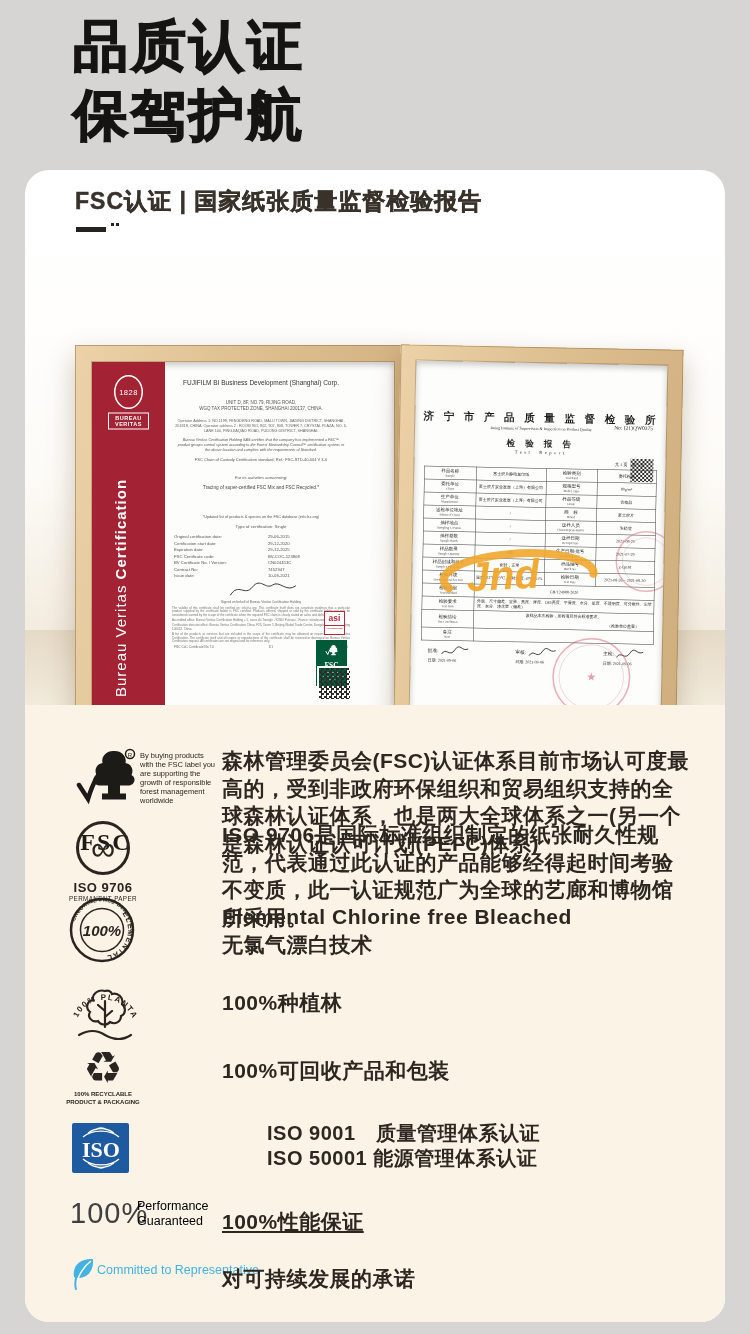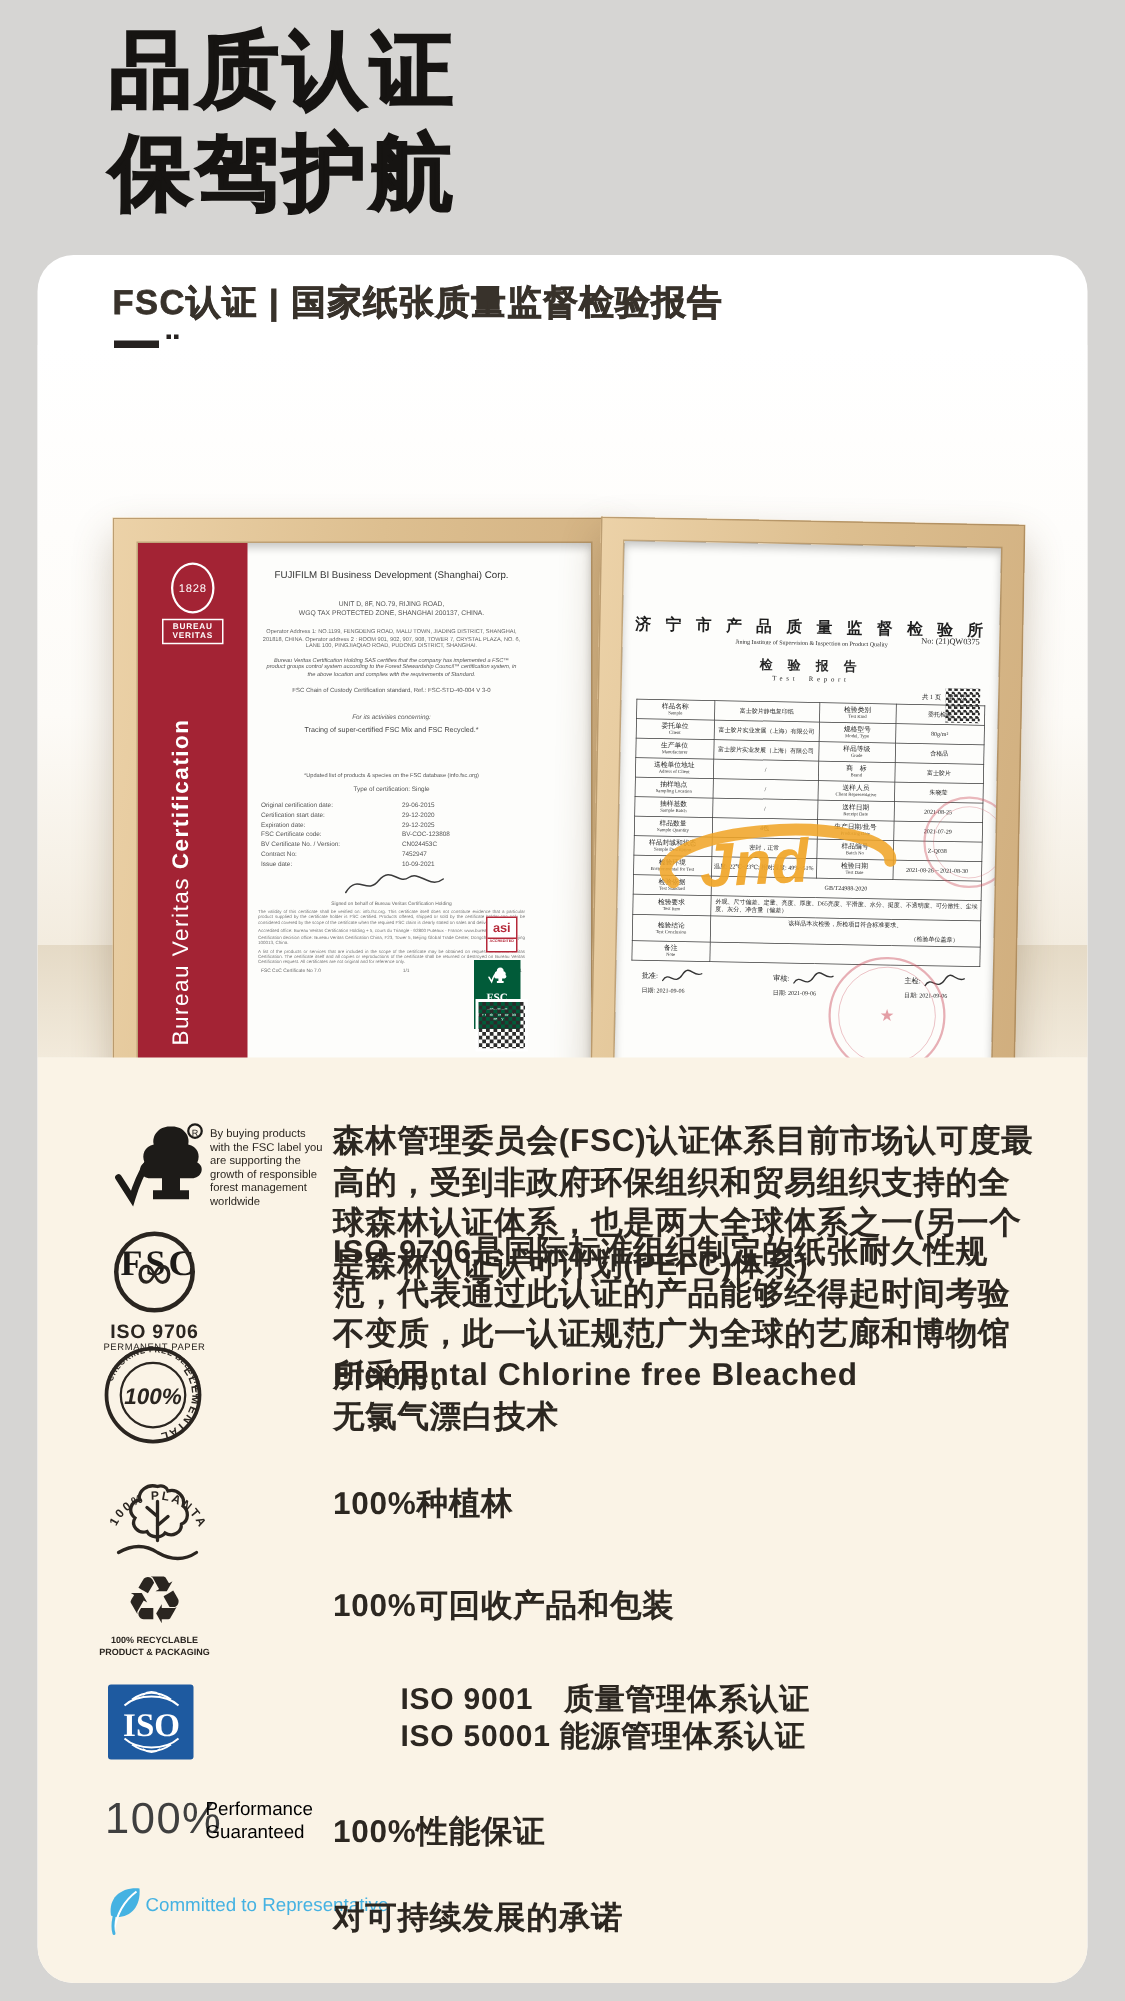--- a/index.html
+++ b/index.html
@@ -110,21 +110,21 @@
   .cream{position:absolute;left:0;top:535px;width:700px;height:617px;background:#faf3e6;}
   .feat{position:absolute;left:0;width:700px;}
   .desc{position:absolute;left:197px;width:470px;font-size:21px;line-height:27.5px;font-weight:bold;
         color:#2c2721;letter-spacing:.5px;}
   .f1{top:40px;}  .f1 .desc{top:2px;}
   .f2{top:112px;} .f2 .desc{top:4px;}
   .f3{top:192px;} .f3 .desc{top:6px;}
   .f4{top:262px;} .f4 .desc{top:22px;}
   .f5{top:340px;} .f5 .desc{top:12px;}
   .f6{top:416px;}
-  .f7{top:492px;} .f7 .desc{top:11px;}
+  .f7{top:492px;} .f7 .desc{top:11px;text-decoration:underline;}
   .f8{top:552px;} .f8 .desc{top:8px;}
   .fsc-logo{position:absolute;left:50px;top:2px;}
   .fsc-sidenote{position:absolute;left:115px;top:6px;width:76px;font-size:7.5px;line-height:9px;
                 font-weight:normal;color:#2c2721;}
   .iso9706-wrap{position:absolute;left:28px;top:4px;width:100px;text-align:center;}
   .iso9706-circle{width:48px;height:48px;border:3px solid #2a2520;border-radius:50%;margin:0 auto;
                   display:flex;align-items:center;justify-content:center;font-size:34px;line-height:1;color:#2a2520;}
   .iso9706-title{font-size:13px;font-weight:bold;color:#2a2520;margin-top:5px;letter-spacing:.5px;}
   .iso9706-sub{font-size:6.3px;color:#2a2520;letter-spacing:.4px;}
   .ecf-wrap{position:absolute;left:44px;top:0;}

